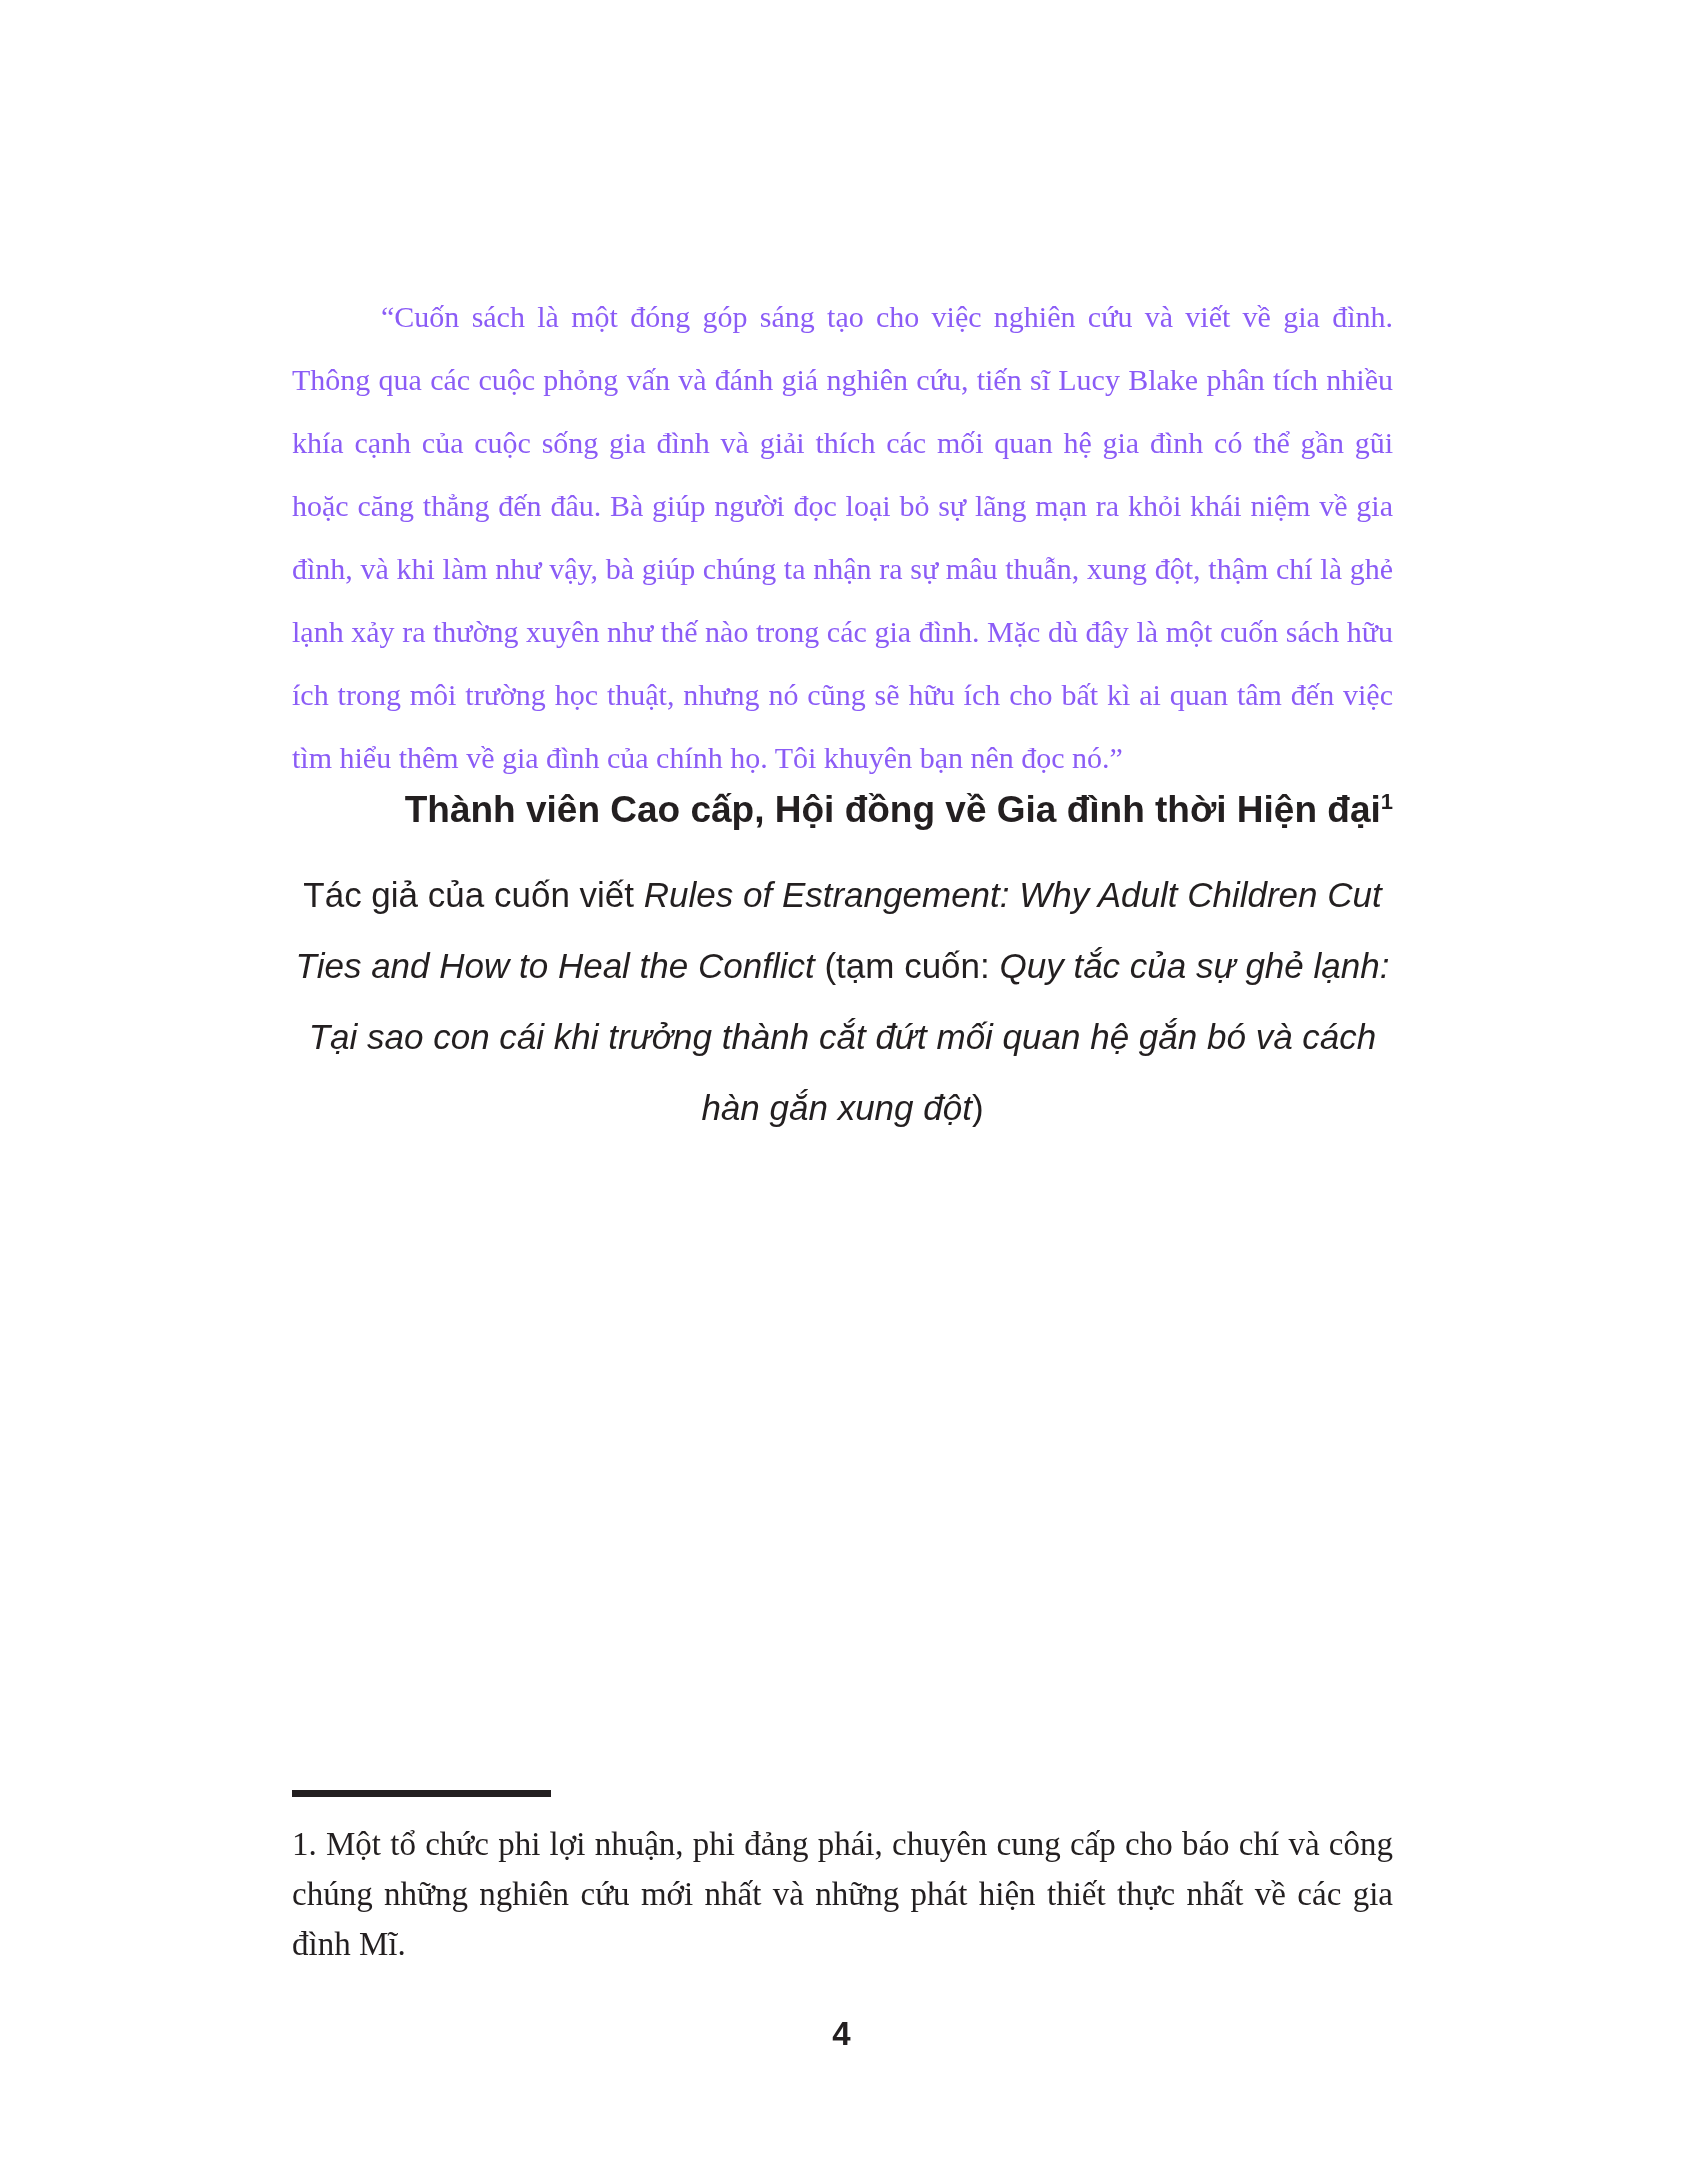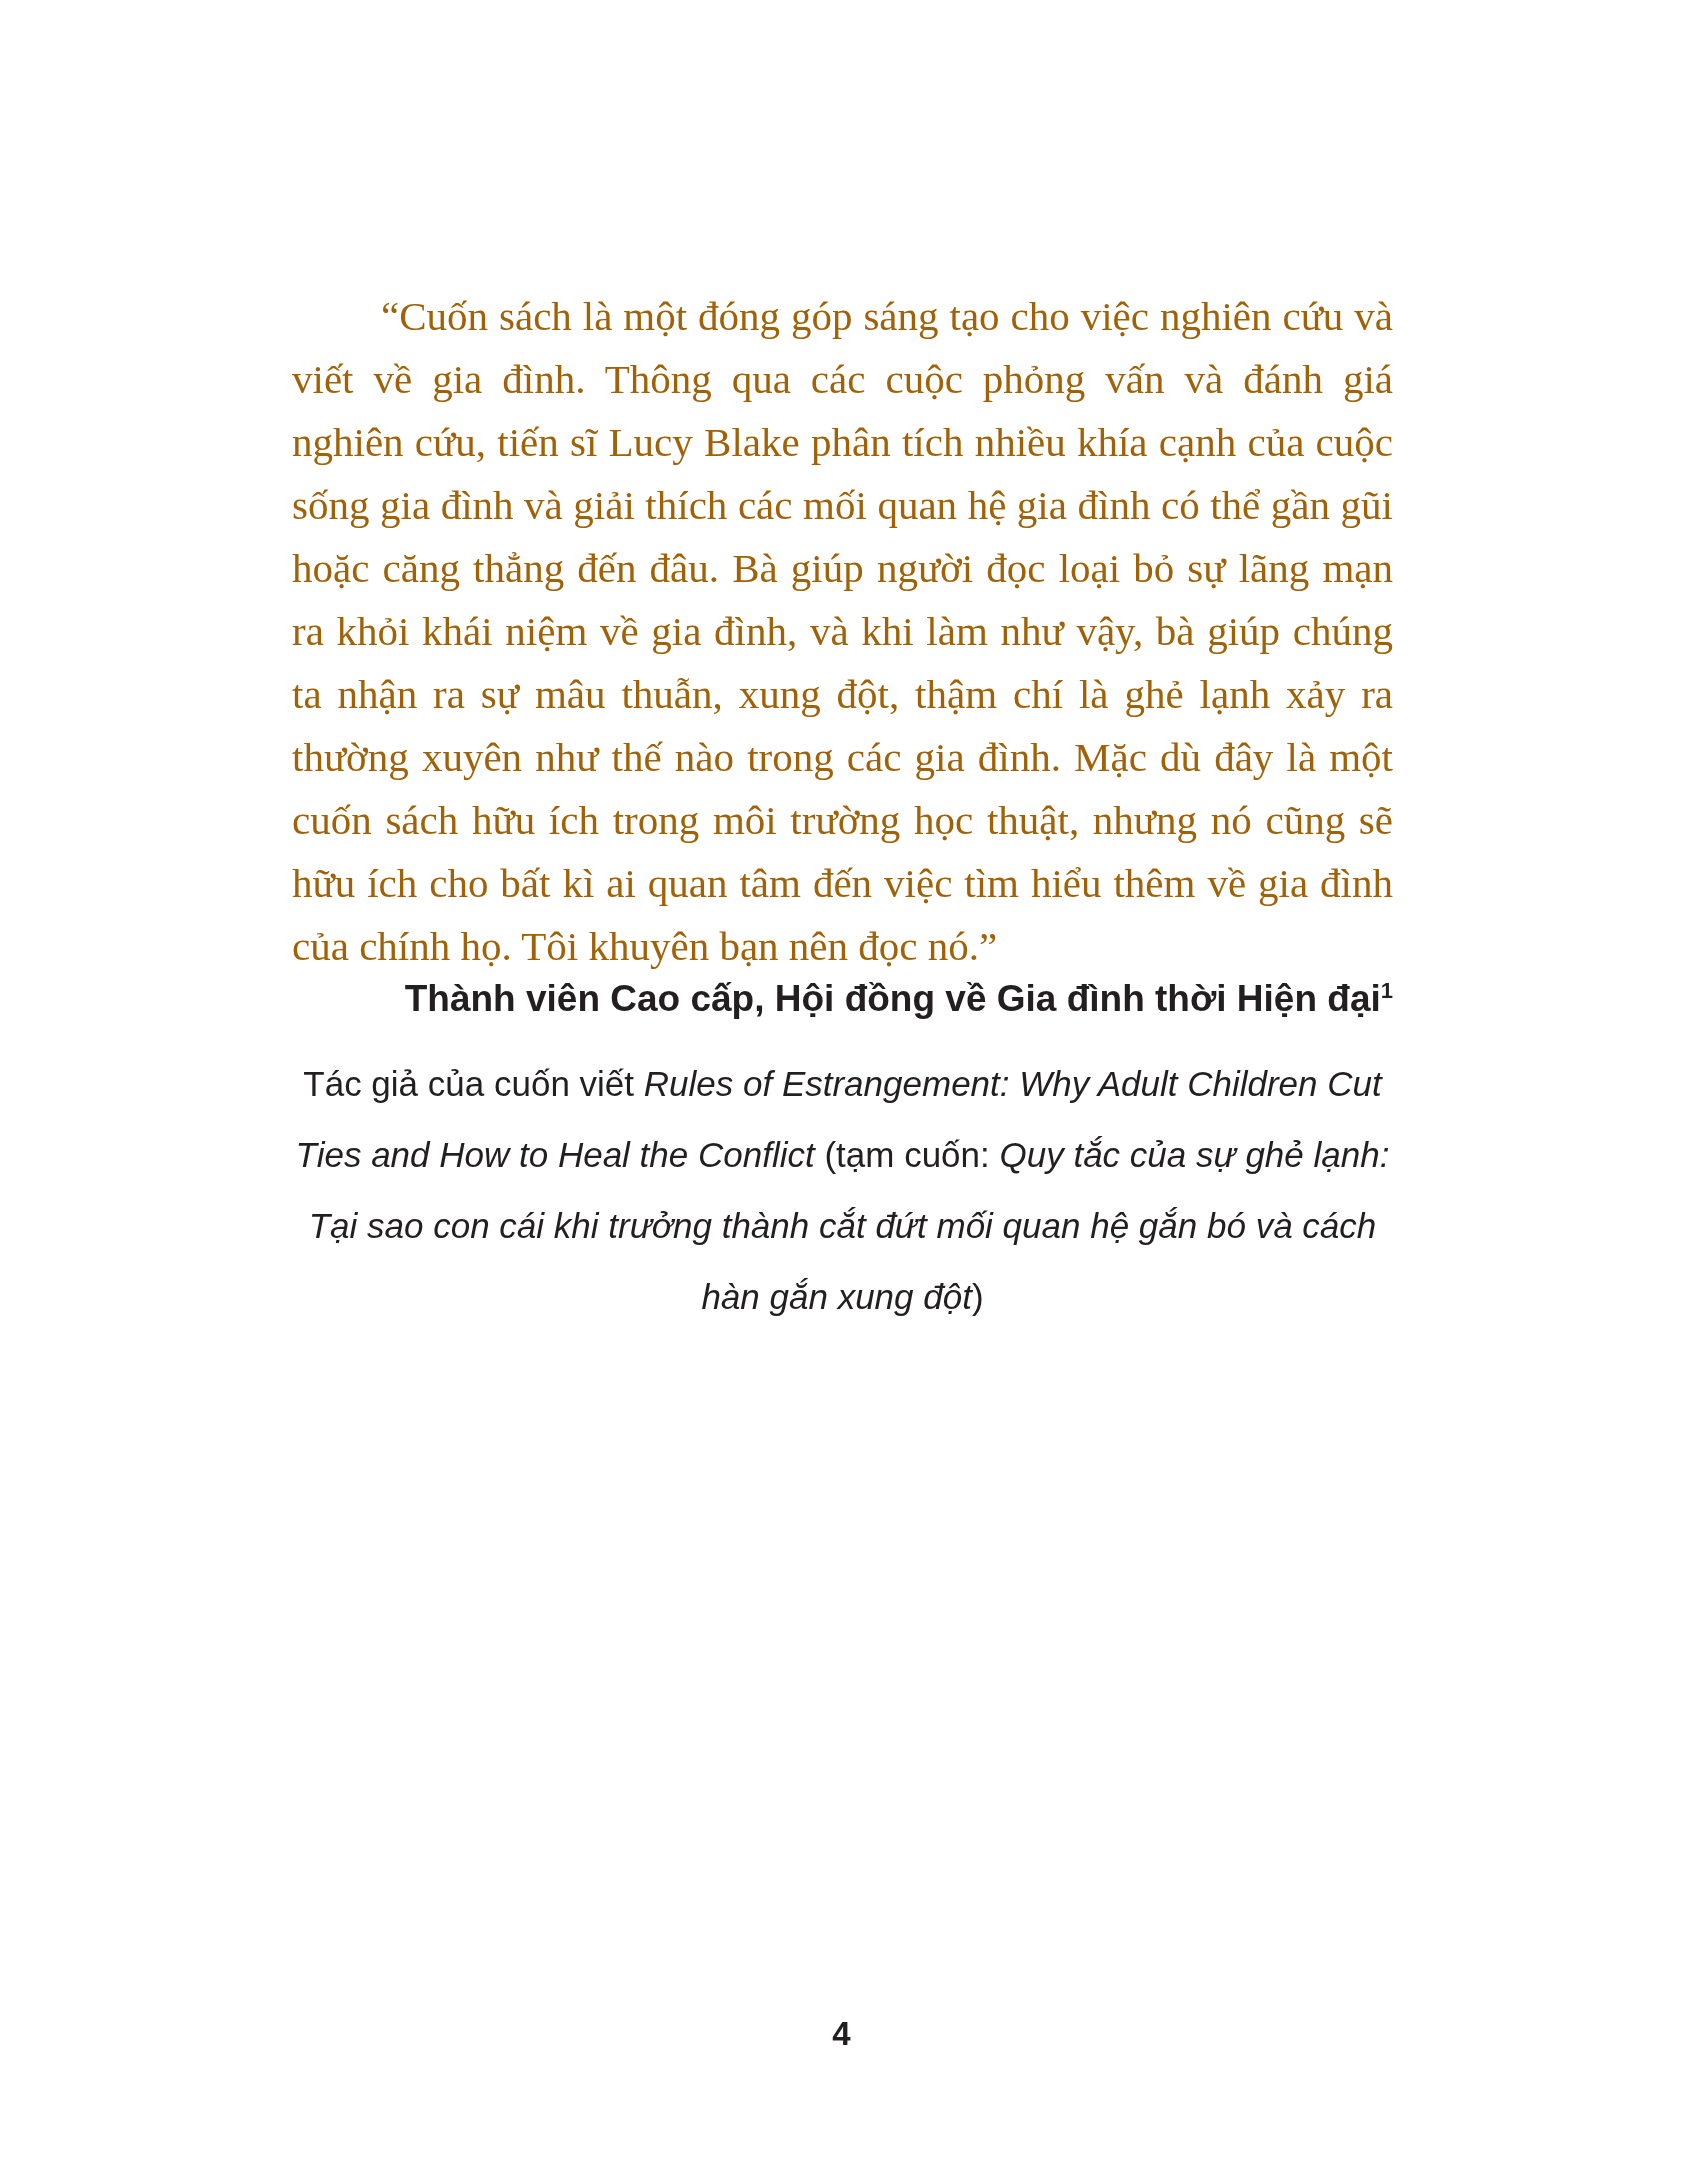--- a/index.html
+++ b/index.html
@@ -20,25 +20,25 @@
 
   .content {
     position: absolute;
     left: 292px;
     top: 285px;
     width: 1101px;
   }
 
   .quote {
     font-family: "Liberation Serif", serif;
-    font-size: 41px;
+    font-size: 30px;
     line-height: 63px;
     text-align: justify;
     text-indent: 89px;
-    color: #a16207;
+    color: #8b5cf6;
   }
 
   .author-name {
     margin-top: 40px;
     font-family: "Liberation Sans", sans-serif;
     font-weight: 700;
     font-size: 44px;
     text-align: center;
     color: #231f20;
     letter-spacing: 0.5px;
@@ -115,17 +115,21 @@
 
     <p class="quote">“Cuốn sách là một đóng góp sáng tạo cho việc nghiên cứu và viết về gia đình. Thông qua các cuộc phỏng vấn và đánh giá nghiên cứu, tiến sĩ Lucy Blake phân tích nhiều khía cạnh của cuộc sống gia đình và giải thích các mối quan hệ gia đình có thể gần gũi hoặc căng thẳng đến đâu. Bà giúp người đọc loại bỏ sự lãng mạn ra khỏi khái niệm về gia đình, và khi làm như vậy, bà giúp chúng ta nhận ra sự mâu thuẫn, xung đột, thậm chí là ghẻ lạnh xảy ra thường xuyên như thế nào trong các gia đình. Mặc dù đây là một cuốn sách hữu ích trong môi trường học thuật, nhưng nó cũng sẽ hữu ích cho bất kì ai quan tâm đến việc tìm hiểu thêm về gia đình của chính họ. Tôi khuyên bạn nên đọc nó.”</p>
 
 
     <h3 class="author-title"><span>Thành viên Cao cấp, Hội đồng về Gia đình thời Hiện đại</span><sup>1</sup></h3>
 
     <p class="author-bio"><span>Tác giả của cuốn viết </span><span class="italic">Rules of Estrangement: Why Adult Children Cut Ties and How to Heal the Conflict</span><span> (tạm cuốn: </span><span class="italic">Quy tắc của sự ghẻ lạnh: Tại sao con cái khi trưởng thành cắt đứt mối quan hệ gắn bó và cách hàn gắn xung đột</span><span>)</span></p>
 
   </div>
 
+  <div class="footnote-area">
+    <div class="footnote-rule"></div>
+    <p class="footnote">1. Một tổ chức phi lợi nhuận, phi đảng phái, chuyên cung cấp cho báo chí và công chúng những nghiên cứu mới nhất và những phát hiện thiết thực nhất về các gia đình Mĩ.</p>
+  </div>
 
   <div class="page-number">4</div>
 
 </div>
 
 
 </body></html>

